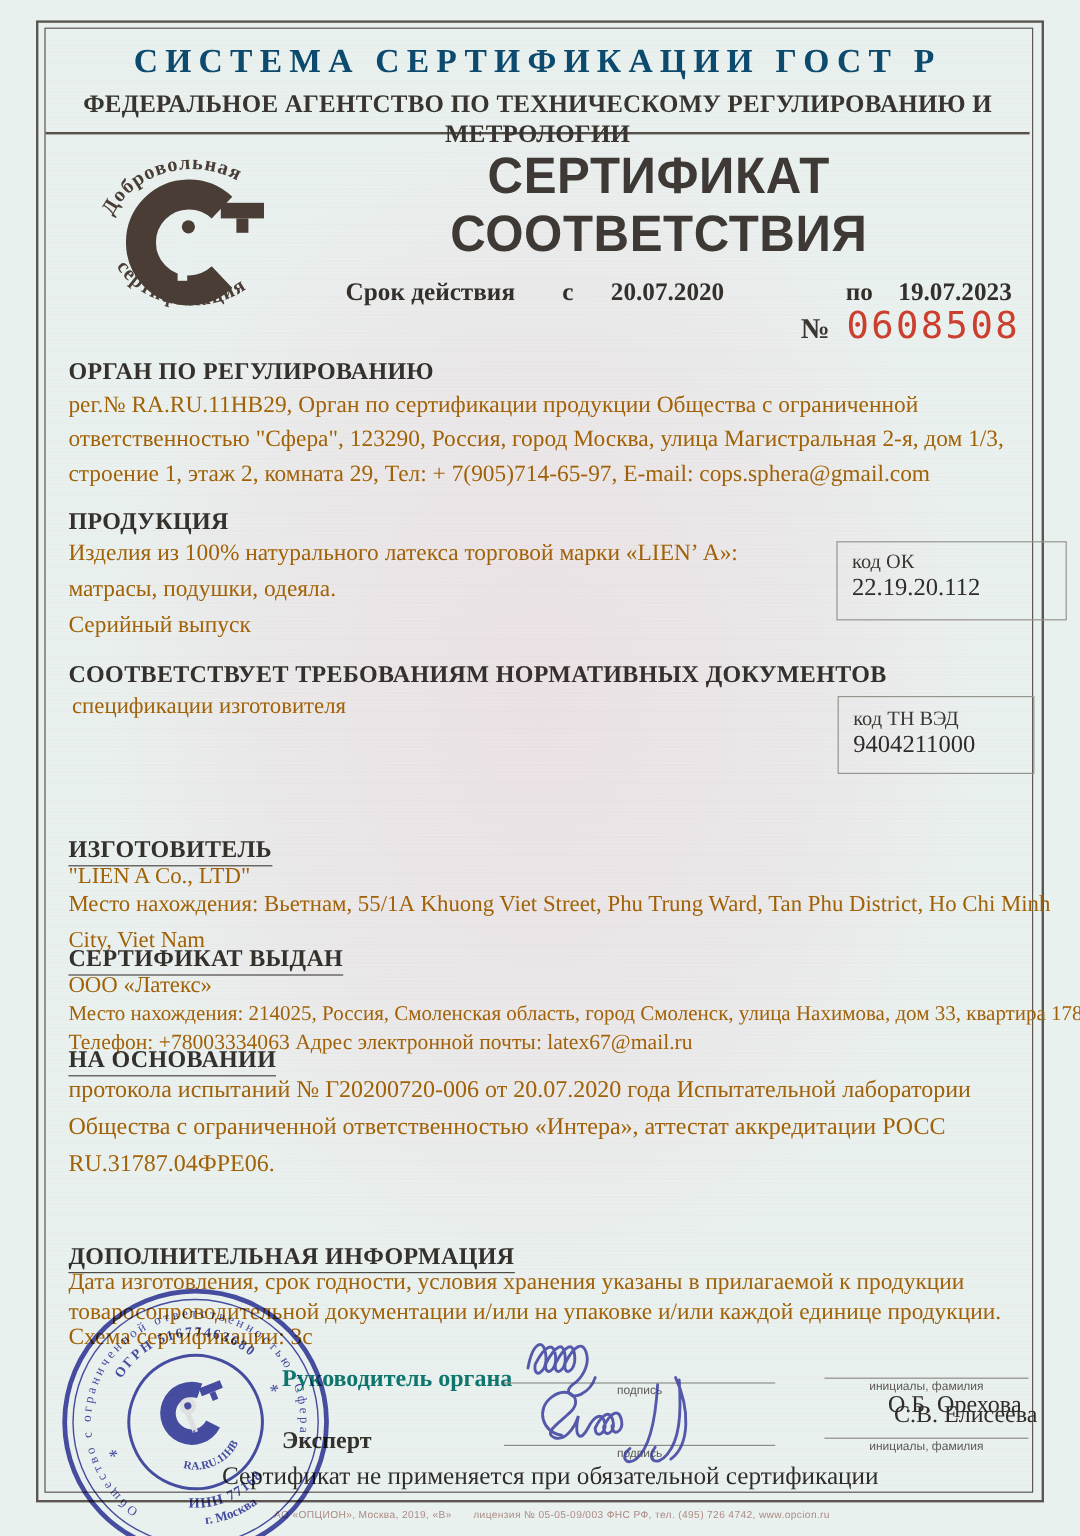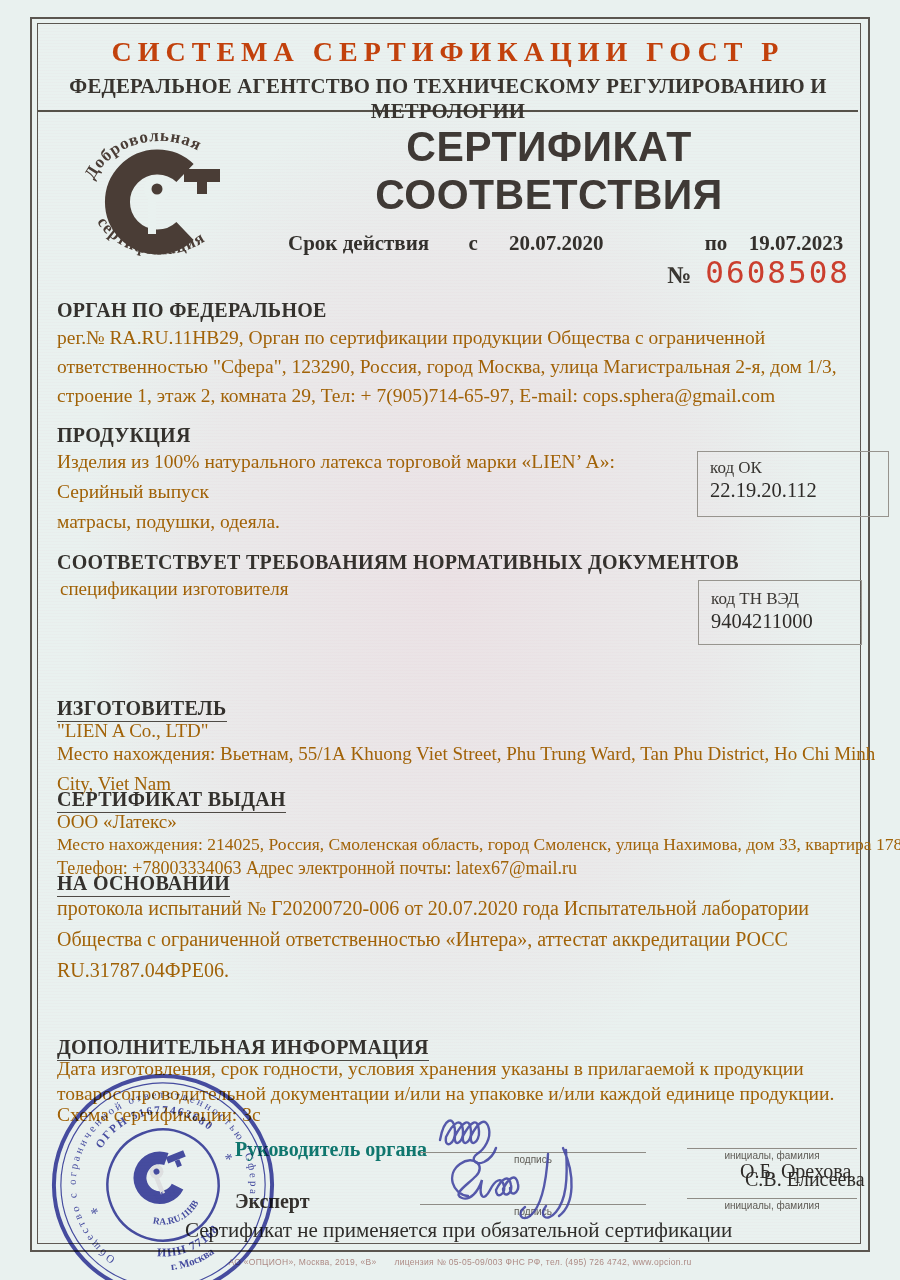--- a/index.html
+++ b/index.html
@@ -17,21 +17,21 @@
         border:1px solid #5b5650;}
   .header-rule{position:absolute;left:38px;top:110px;width:820px;border-top:2px solid #555149;}
 
   .abs{position:absolute;}
   .hd{font-weight:bold;font-size:20px;letter-spacing:.3px;color:#34312d;}
   .hd.u{border-bottom:1px solid #4e4a45;padding-bottom:1px;}
   .body-text{font-size:19.5px;line-height:29px;color:#a16207;}
   .nowrap{white-space:nowrap;}
 
   .h-line1{left:40px;top:36px;width:816px;text-align:center;font-weight:bold;
-           font-size:28px;letter-spacing:6px;color:#c2410c;}
+           font-size:28px;letter-spacing:6px;color:#0c4a6e;}
   .h-line2{left:40px;top:74px;width:816px;text-align:center;font-weight:bold;
            font-size:21px;letter-spacing:.2px;color:#38342f;transform:scaleX(.99);}
 
   .title{left:244px;top:124px;width:610px;text-align:center;
          font-family:"Liberation Sans", sans-serif;font-weight:bold;font-size:41px;
          letter-spacing:.5px;color:#3f3935;transform:scaleY(1.04);}
 
   .no-line{left:288px;top:193px;font-size:21px;font-weight:bold;color:#33302c;}
   .no-label{text-decoration:underline;margin-right:26px;}
   .validity{left:288px;top:231px;font-size:21px;font-weight:bold;color:#33302c;}
@@ -133,28 +133,28 @@
     <span class="v-from-date">20.07.2020</span>
     <span class="v-to">по</span>
     <span class="v-to-date">19.07.2023</span>
   </div>
 
   <div class="abs blank-no">
     <span class="sym">№</span>
     <span class="digits">0608508</span>
   </div>
 
-  <div class="abs hd org-h">ОРГАН ПО ФЕДЕРАЛЬНОЕ</div>
+  <div class="abs hd org-h">ОРГАН ПО РЕГУЛИРОВАНИЮ</div>
   <div class="abs body-text org-b">рег.№ RA.RU.11НВ29, Орган по сертификации продукции Общества с ограниченной ответственностью "Сфера", 123290, Россия, город Москва, улица Магистральная 2-я, дом 1/3, строение 1, этаж 2, комната 29, Тел: + 7(905)714-65-97, E-mail: cops.sphera@gmail.com</div>
 
   <div class="abs hd prod-h">ПРОДУКЦИЯ</div>
   <div class="abs body-text prod-b">
     <div>Изделия из 100% натурального латекса торговой марки «LIEN’ А»:</div>
+    <div>матрасы, подушки, одеяла.</div>
     <div>Серийный выпуск</div>
-    <div>матрасы, подушки, одеяла.</div>
   </div>
   <div class="abs code-box box-ok">
     <div class="code-label">код ОК</div>
     <div class="code-value">22.19.20.112</div>
   </div>
 
   <div class="abs hd conf-h">СООТВЕТСТВУЕТ ТРЕБОВАНИЯМ НОРМАТИВНЫХ ДОКУМЕНТОВ</div>
   <div class="abs body-text conf-b nowrap">спецификации изготовителя</div>
   <div class="abs code-box box-tnved">
     <div class="code-label">код ТН ВЭД</div>

